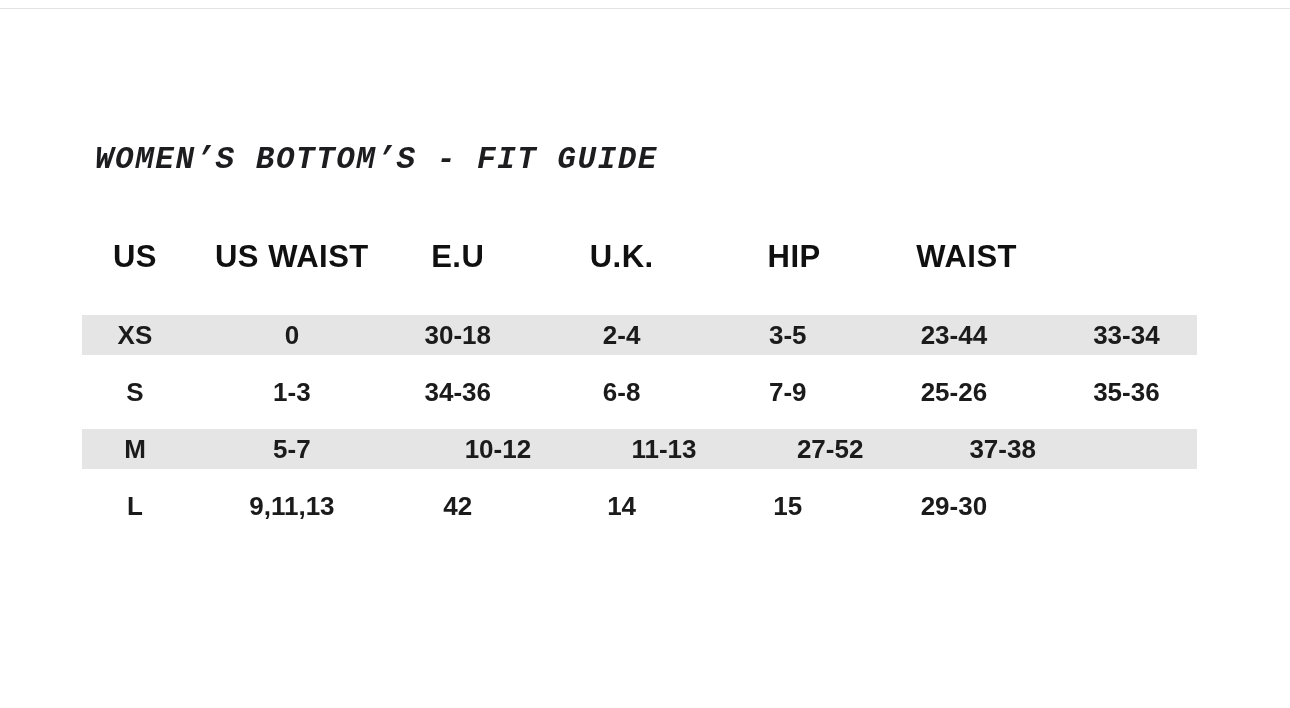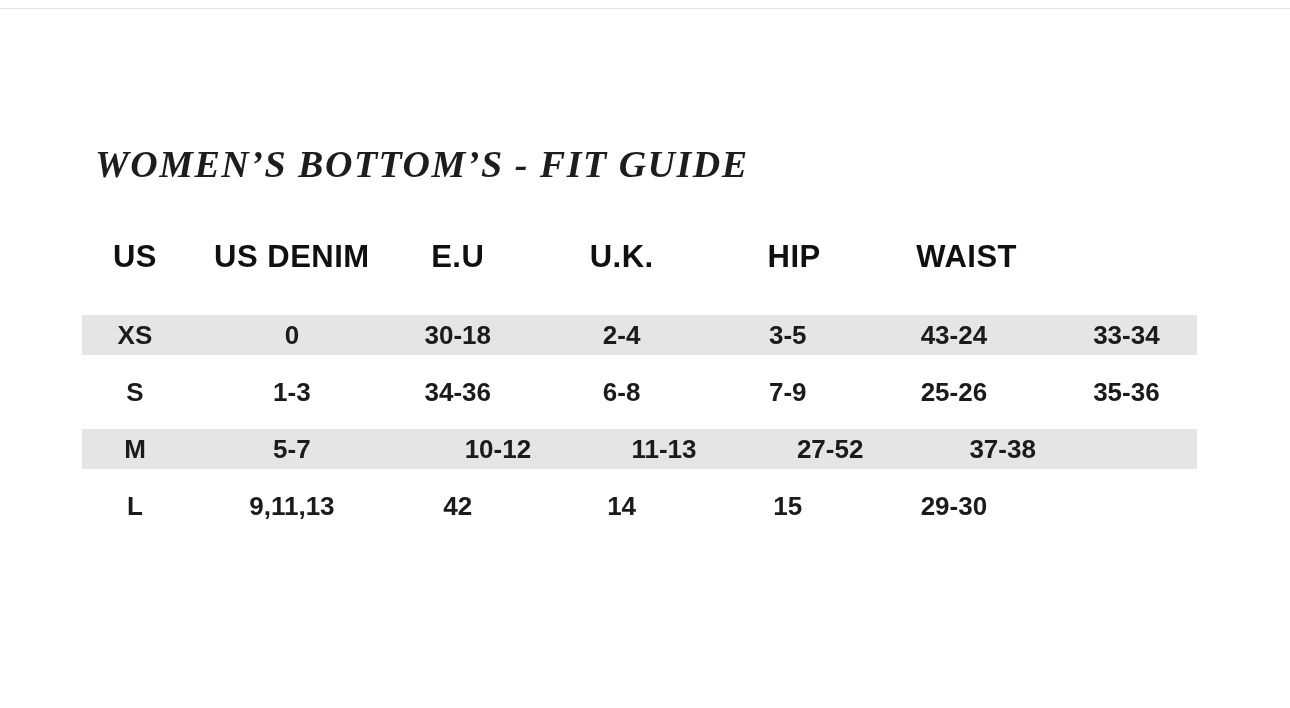--- a/index.html
+++ b/index.html
@@ -25,24 +25,24 @@
     left: 0;
     width: 100%;
     height: 1px;
     background: var(--edge);
   }
   .title {
     position: absolute;
     left: 95px;
     top: 142px;
     margin: 0;
-    font-family: Liberation Serif, serif;
+    font-family: Liberation Mono, monospace;
     font-style: italic;
     font-weight: bold;
-    font-size: 38px;
+    font-size: 31px;
     letter-spacing: 1.5px;
     color: var(--title);
     white-space: nowrap;
   }
   .size-table {
     position: absolute;
     left: 82px;
     top: 237px;
     width: 1115px;
   }
@@ -82,34 +82,34 @@
 
 <div class="sheet">
   <div class="photo-edge-line"></div>
 
   <h1 class="title">WOMEN’S BOTTOM’S - FIT GUIDE</h1>
 
   <div class="size-table">
 
     <div class="row header-row">
       <div class="cell c1">US</div>
-      <div class="cell c2">US DENIM</div>
+      <div class="cell c2">US WAIST</div>
       <div class="cell c3">E.U</div>
       <div class="cell c4">U.K.</div>
       <div class="cell c7">HIP</div>
       <div class="cell c6">WAIST</div>
     </div>
 
     <div class="row data-row striped">
       <div class="cell c1">XS</div>
       <div class="cell c2">0</div>
       <div class="cell c3">30-18</div>
       <div class="cell c4">2-4</div>
       <div class="cell c5">3-5</div>
-      <div class="cell c6">43-24</div>
+      <div class="cell c6">23-44</div>
       <div class="cell c7">33-34</div>
     </div>
 
     <div class="row data-row">
       <div class="cell c1">S</div>
       <div class="cell c2">1-3</div>
       <div class="cell c3">34-36</div>
       <div class="cell c4">6-8</div>
       <div class="cell c5">7-9</div>
       <div class="cell c6">25-26</div>

